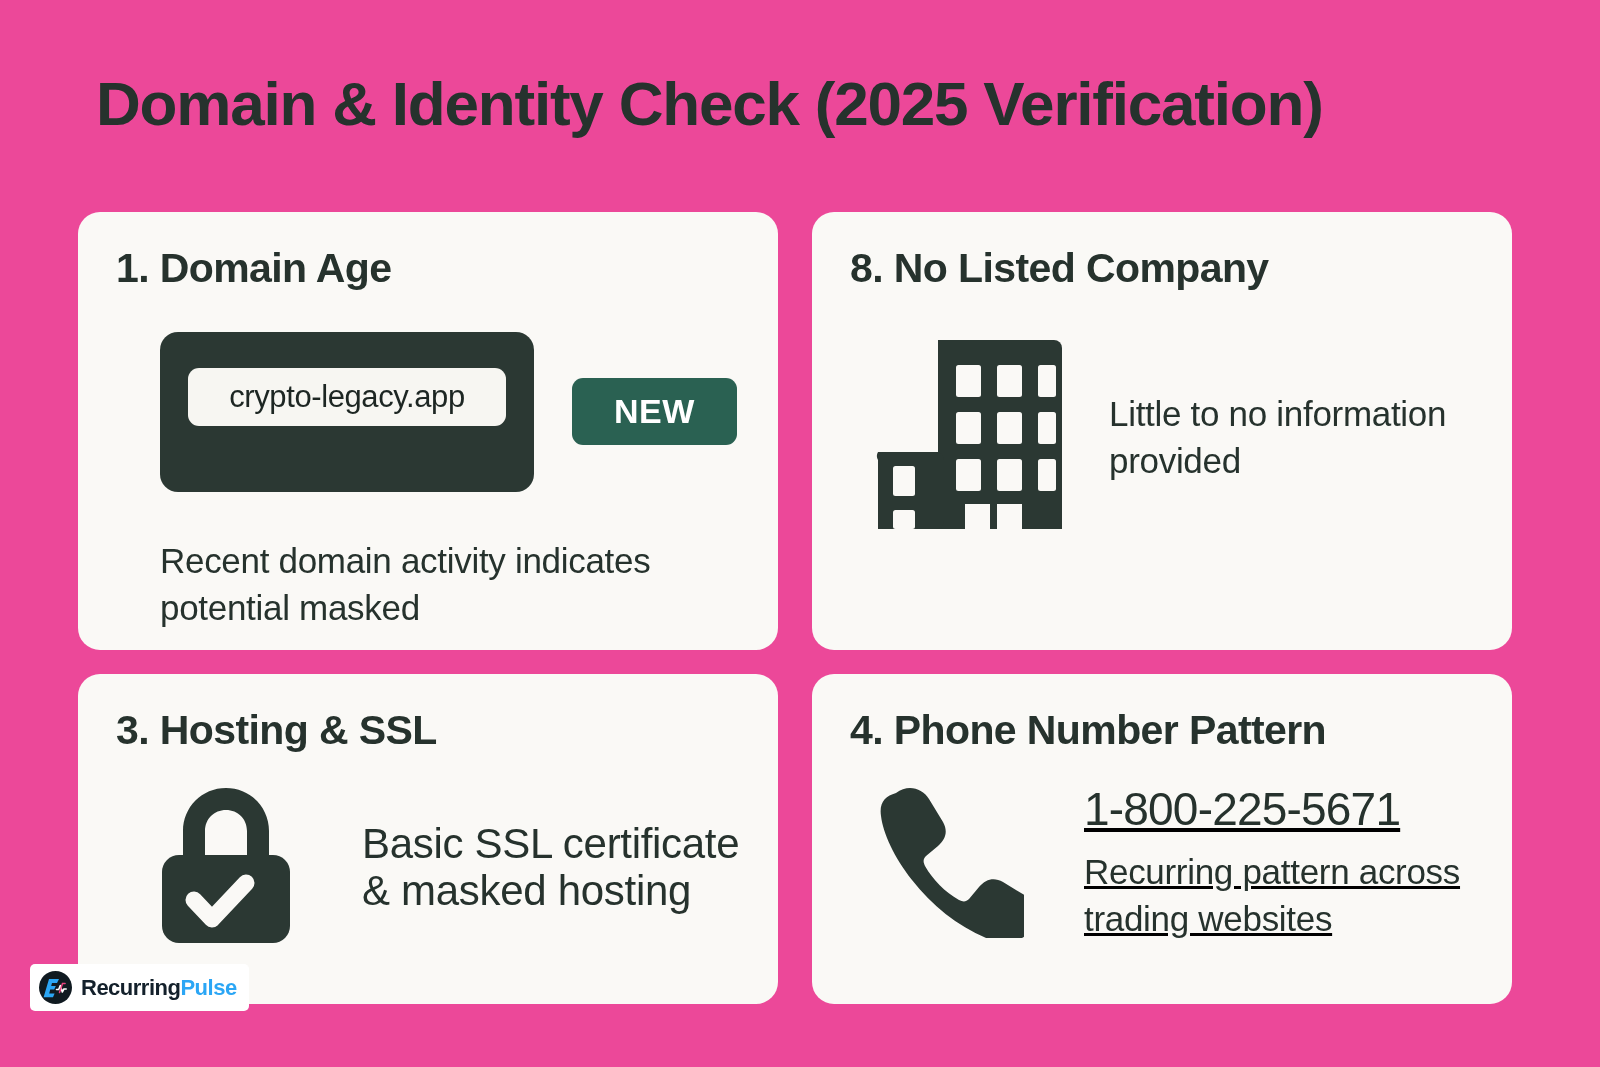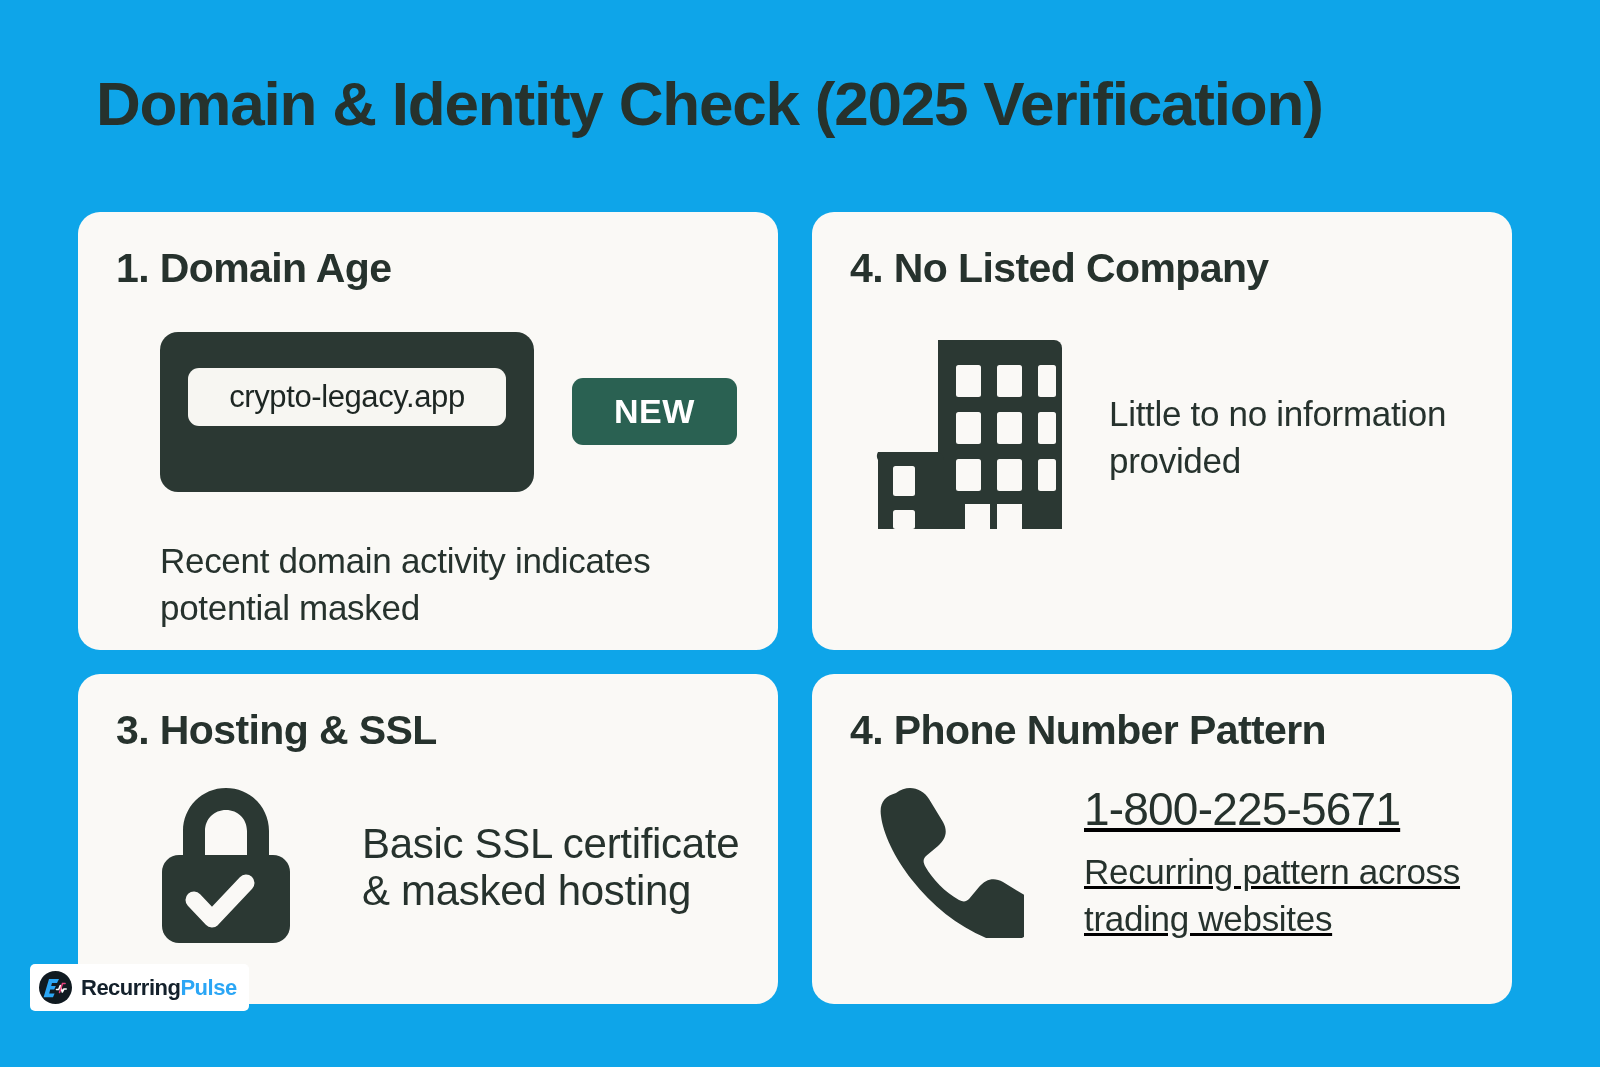--- a/index.html
+++ b/index.html
@@ -2,21 +2,21 @@
 <html><head>
 <meta charset="utf-8">
 <style>
   * { margin:0; padding:0; box-sizing:border-box; }
   html, body {
     width:1600px; height:1067px;
     background:#f2f1ec;
     font-family:"Liberation Sans", sans-serif;
     overflow:hidden;
   }
-  .page { position:relative; width:1600px; height:1067px; background:#0ea5e9; }
+  .page { position:relative; width:1600px; height:1067px; background:#ec4899; }
 
   .page-title {
     position:absolute; left:96px; top:68px;
     font-size:62px; font-weight:bold; letter-spacing:-1.2px;
     color:#26322d; white-space:nowrap;
   }
 
   .grid {
     position:absolute; left:78px; top:212px;
     width:1434px; height:792px;
@@ -119,21 +119,21 @@
           </div>
         </div>
         <div class="newbadge">
           <span>NEW</span>
         </div>
       </div>
       <div class="c1-desc">Recent domain activity indicates potential masked</div>
     </div>
 
     <div class="card">
-      <div class="card-title">4. No Listed Company</div>
+      <div class="card-title">8. No Listed Company</div>
       <div class="c2-body">
         <span>
           <svg width="200" height="205" viewBox="0 0 200 205" fill="none">
 
             <path d="M68 8 h116 a8 8 0 0 1 8 8 v181 h-124 z" fill="#2b3833"></path>
 
             <path d="M8 120 h66 v77 h-66 a0 0 0 0 1 0 0 v-69 a8 8 0 0 1 0-8 z" fill="#2b3833"></path>
             <rect x="8" y="120" width="66" height="77" rx="8" fill="#2b3833"></rect>
 
             <rect x="86" y="33" width="25" height="32" rx="2.5" fill="#faf9f6"></rect>

